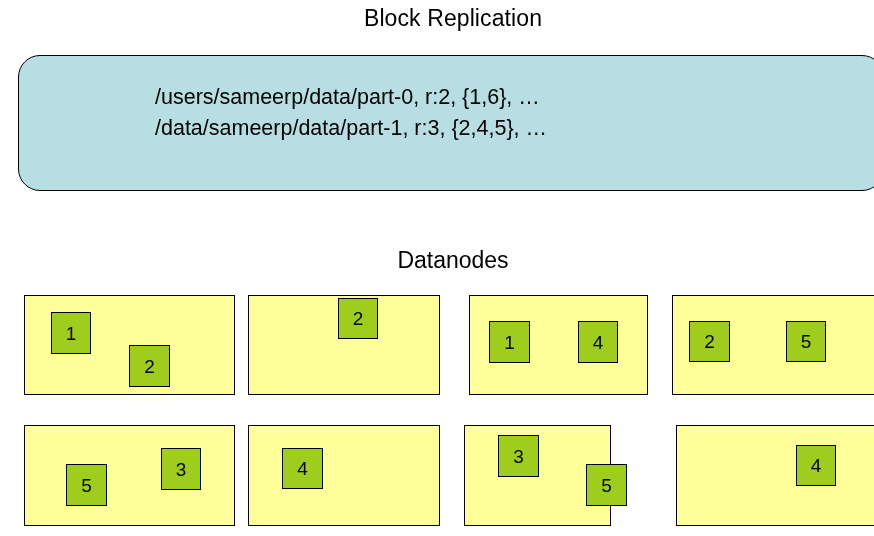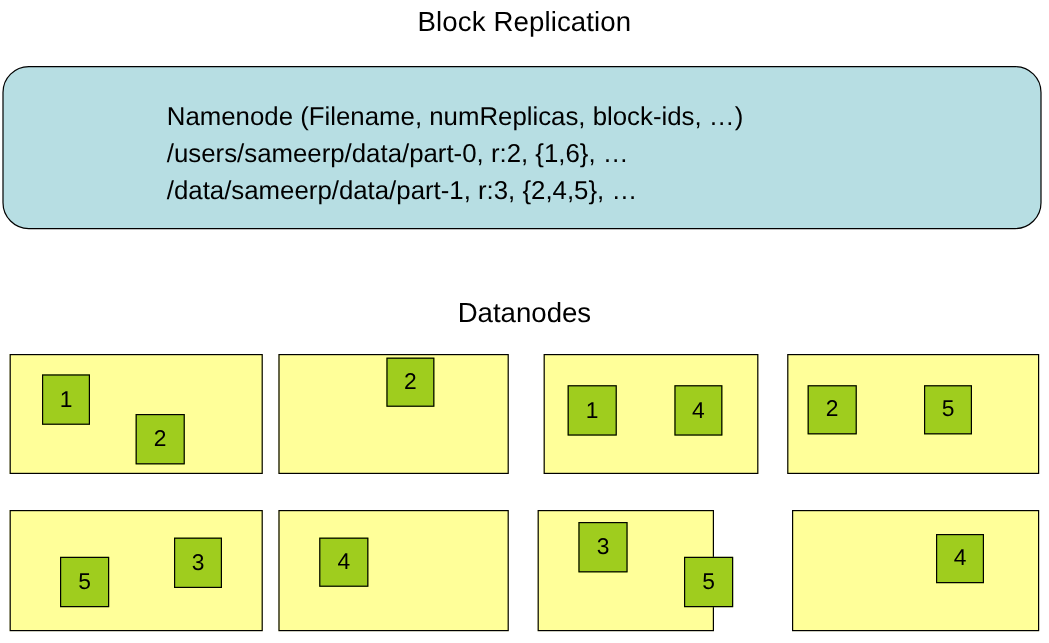--- a/index.html
+++ b/index.html
@@ -13,21 +13,21 @@
     height: 536px;
     position: relative;
     overflow: hidden;
     font-family: "Liberation Sans", sans-serif;
     color: #000000;
     -webkit-font-smoothing: antialiased;
   }
 
   #stage {
     position: absolute;
-    left: 0;
+    left: 16px;
     top: 0;
     width: 746px;
     height: 536px;
     padding-left: 30px;
   }
 
   
   .title {
     position: absolute;
     left: 0;
@@ -101,21 +101,20 @@
 </style>
 </head>
 <body>
 
 <div id="stage">
 
   <div class="title">Block Replication</div>
 
   <div class="namenode-panel">
     <div class="namenode-text">
-      <span class="nn-line">Namenode (Filename, numReplicas, block-ids, …)</span>
       <span class="nn-line">/users/sameerp/data/part-0, r:2, {1,6}, …</span>
       <span class="nn-line">/data/sameerp/data/part-1, r:3, {2,4,5}, …</span>
     </div>
   </div>
 
   <div class="datanodes-label">Datanodes</div>
 
   <div id="datanodes-layer">
       <div class="datanode" style="left: 8px; top: 295px; width: 211px; height: 100px; background: rgb(255, 255, 153); border-color: rgb(0, 0, 0);">
         <div class="block" style="left: 26px; top: 16px; width: 40px; height: 42px; background: rgb(159, 205, 30); border-color: rgb(0, 0, 0);">1</div>

